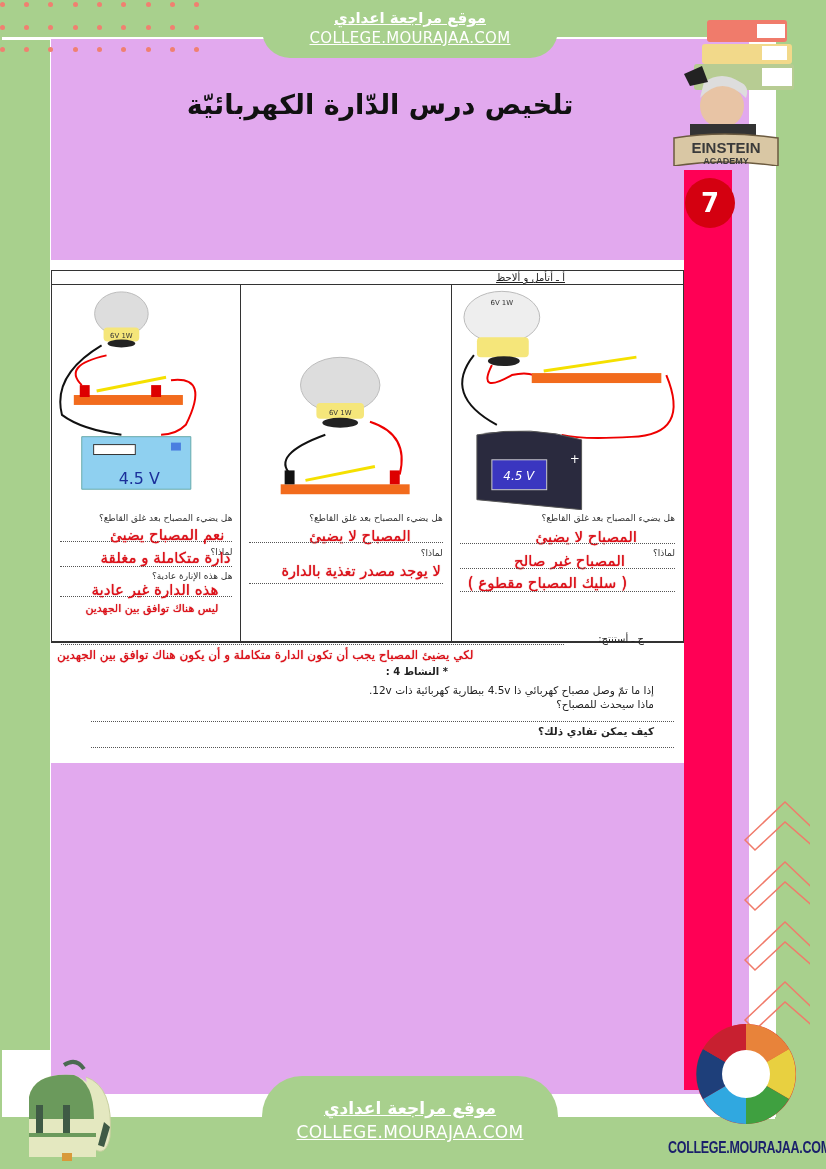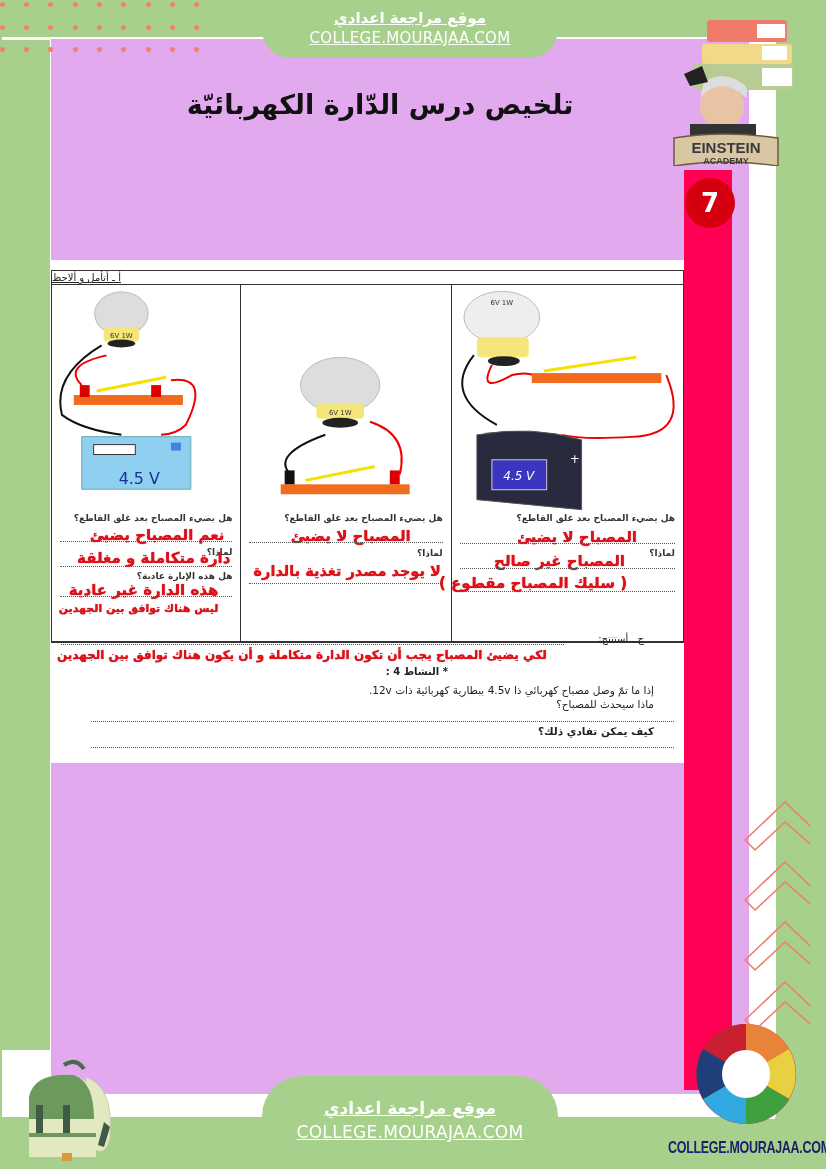--- a/index.html
+++ b/index.html
@@ -29,29 +29,29 @@
     font-family: "DejaVu Sans", sans-serif; font-weight: bold; font-size: 27px; color: #111; line-height: 46px; }
 
   .logo { position: absolute; left: 662px; top: 6px; width: 140px; height: 160px; }
   .badge { position: absolute; left: 685px; top: 178px; width: 50px; height: 50px; border-radius: 50%;
     background: #d40010; color: #fff; font-weight: bold; font-size: 26px; text-align: center; line-height: 50px; }
 
   .chevrons { position: absolute; left: 730px; top: 790px; width: 80px; height: 240px; }
 
   .sheet { position: absolute; left: 51px; top: 260px; width: 633px; height: 503px; background: #fff; }
   .sheet-table { position: absolute; left: 0; top: 10px; width: 633px; border: 1px solid #333; }
-  .sec-head { height: 14px; border-bottom: 1px solid #333; font-size: 10px; color: #222; text-align: left; padding-right: 90px; direction: rtl; line-height: 13px; text-decoration: underline; }
+  .sec-head { height: 14px; border-bottom: 1px solid #333; font-size: 10px; color: #222; text-align: right; padding-right: 118px; direction: rtl; line-height: 13px; text-decoration: underline; }
   .cols { display: flex; height: 357px; border-bottom: 1px solid #333; }
   .col { position: relative; height: 100%; border-right: 1px solid #333; }
   .col:last-child { border-right: none; }
   .col1 { width: 190px; } .col2 { width: 211px; } .col3 { width: 232px; }
   .illus { position: absolute; left: 0; top: 0; width: 100%; height: 225px; }
-  .q { position: absolute; right: 8px; font-size: 9px; color: #333; direction: rtl; line-height: 11px; text-align: center; font-weight: bold; }
+  .q { position: absolute; right: 8px; font-size: 9px; color: #333; direction: rtl; line-height: 11px; text-align: center; }
   .dotline { position: absolute; left: 8px; right: 8px; border-bottom: 1px dotted #555; }
-  .ans { position: absolute; font-family: "DejaVu Sans", sans-serif; font-weight: bold; color: #e0101a; direction: rtl; white-space: nowrap; text-shadow: 0 0 1px #b00; }
+  .ans { position: absolute; font-family: "DejaVu Sans", sans-serif; font-weight: normal; color: #e0101a; direction: rtl; white-space: nowrap; text-shadow: 0 0 1px #b00; }
 
   .conclude { position: absolute; right: 40px; top: 373px; font-size: 10px; color: #222; direction: rtl; }
   .conclude-dots { position: absolute; left: 10px; right: 120px; top: 384px; border-bottom: 1px dotted #555; }
   .conclude-ans { position: absolute; left: 6px; top: 388px; font-size: 12px; }
   .act-title { position: absolute; right: 236px; top: 406px; font-size: 10px; font-weight: bold; color: #222; direction: rtl; }
   .act-q1 { position: absolute; right: 30px; top: 424px; font-size: 10.5px; color: #222; direction: rtl; }
   .act-q2 { position: absolute; right: 30px; top: 438px; font-size: 10.5px; color: #222; direction: rtl; }
   .act-ans { position: absolute; left: 32px; top: 446px; font-size: 15px; }
   .act-dots1 { position: absolute; left: 40px; right: 10px; top: 461px; border-bottom: 1px dotted #555; }
   .act-q3 { position: absolute; right: 30px; top: 465px; font-size: 10.5px; color: #222; direction: rtl; font-weight: bold; }

